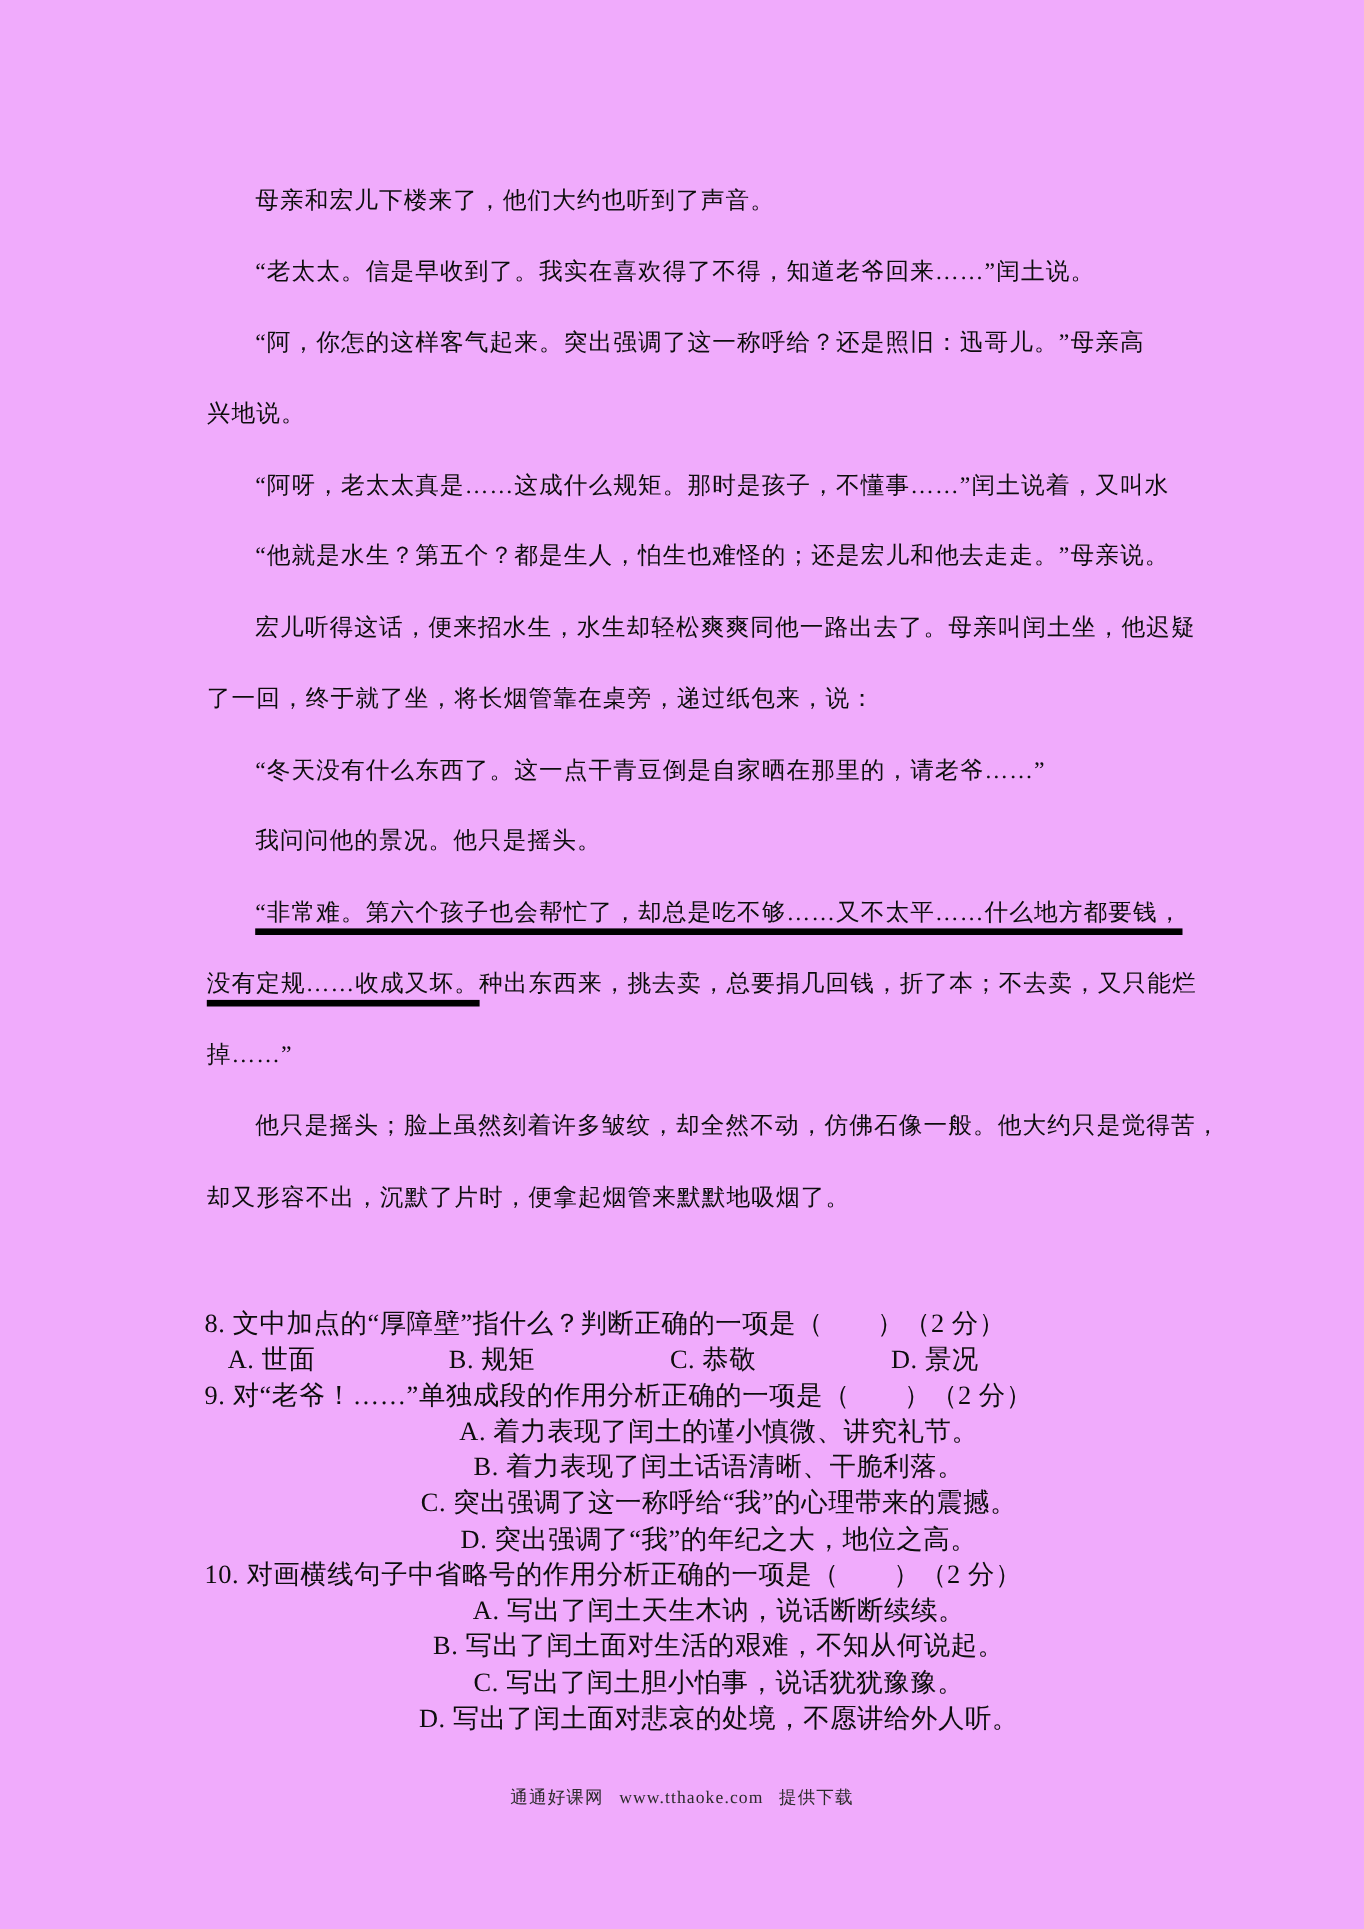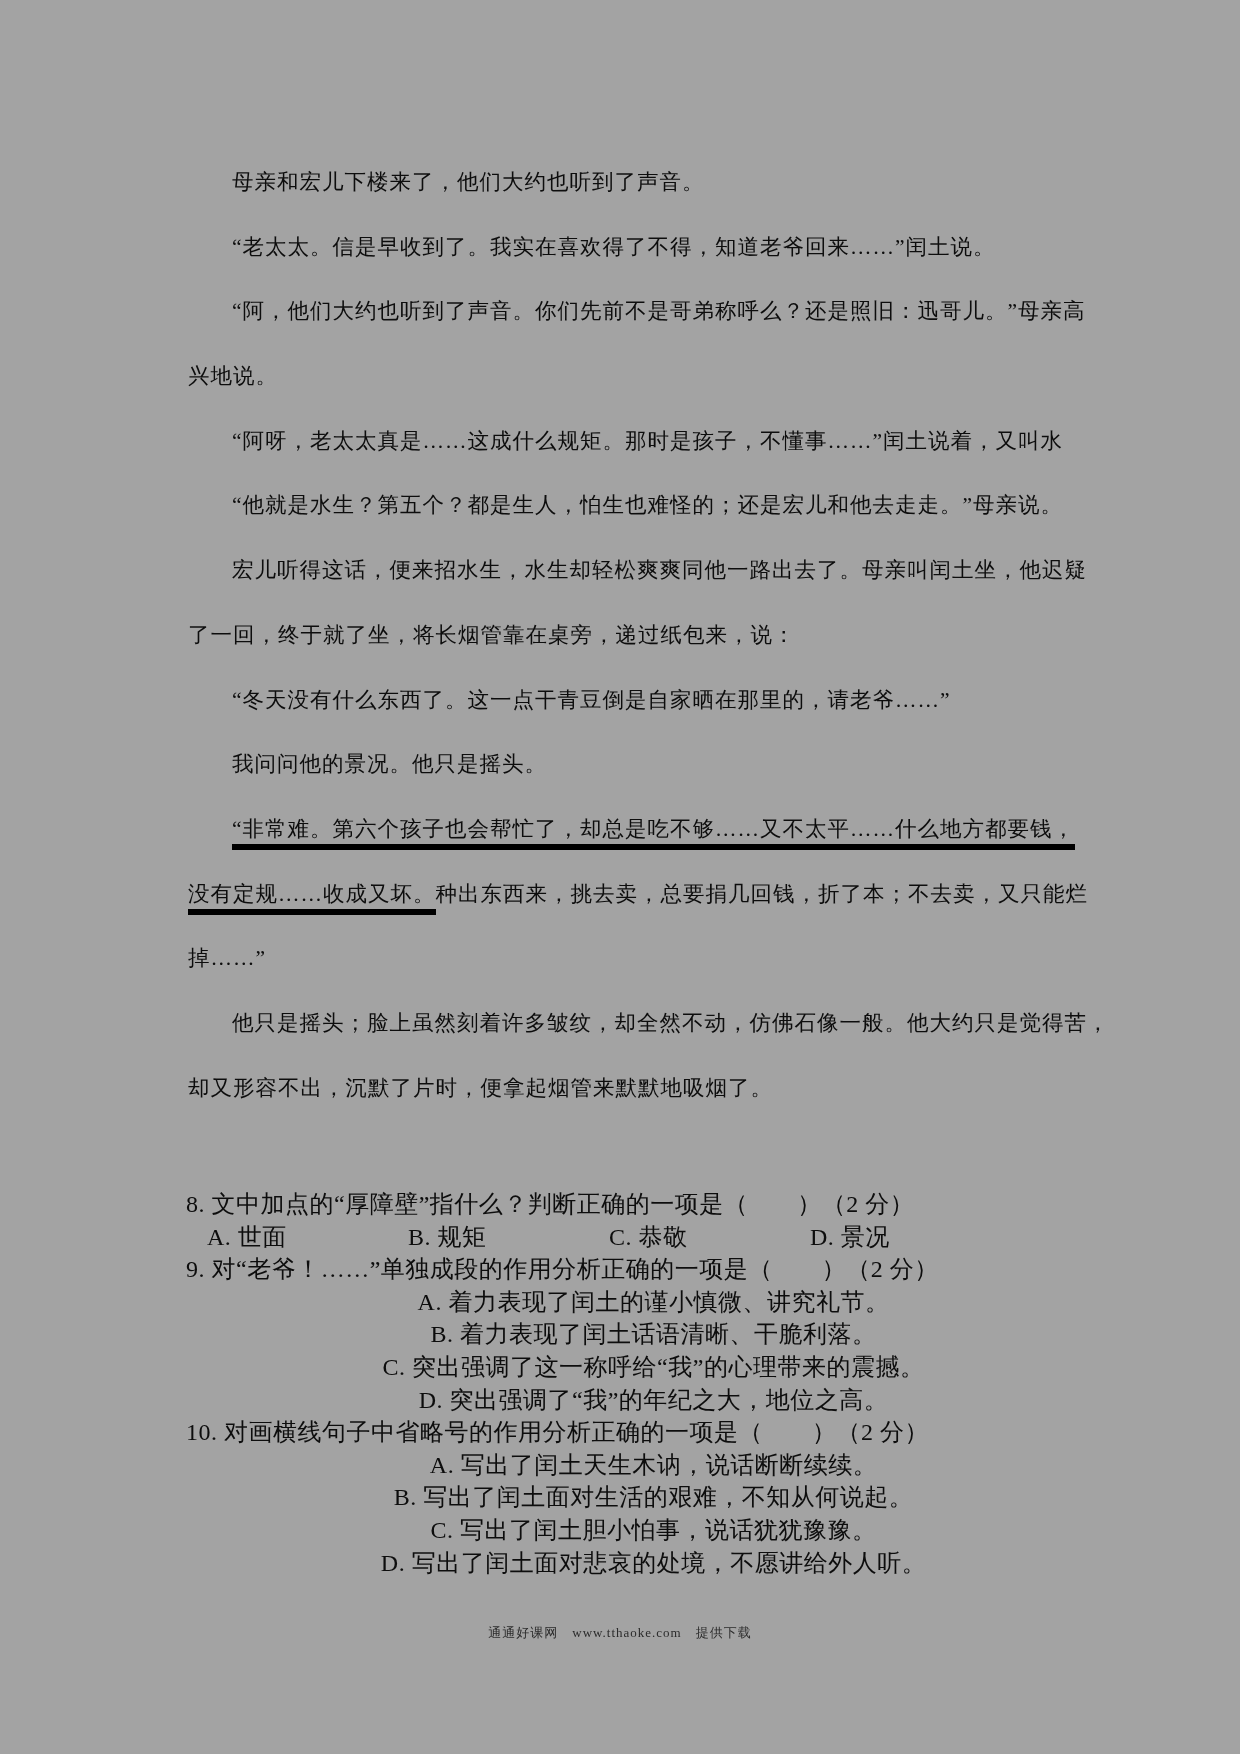--- a/index.html
+++ b/index.html
@@ -4,21 +4,21 @@
 <style>
   html, body {
     margin: 0;
     padding: 0;
     background: #fdfdfd;
   }
   .page {
     position: relative;
     width: 1240px;
     height: 1754px;
-    background: #a3a3a3;
+    background: #f0abfc;
     color: #111;
     font-family: "Liberation Serif", "DejaVu Serif", serif;
     overflow: hidden;
   }
   
   .passage {
     position: absolute;
     left: 188px;
     top: 150px;
     width: 880px;
@@ -57,35 +57,35 @@
     display: inline-block;
     width: 201px;
   }
   
   .footer {
     position: absolute;
     left: 0;
     right: 0;
     top: 1624px;
     text-align: center;
-    font-size: 13px;
+    font-size: 16px;
     letter-spacing: 1px;
     color: #2b2b2b;
   }
   .footer span { margin: 0 7px; }
 </style>
 </head>
 <body>
 
 <div class="page">
 
   <div class="passage">
     <div class="pline indent">母亲和宏儿下楼来了，他们大约也听到了声音。</div>
     <div class="pline indent">“老太太。信是早收到了。我实在喜欢得了不得，知道老爷回来……”闰土说。</div>
-    <div class="pline indent">“阿，他们大约也听到了声音。你们先前不是哥弟称呼么？还是照旧：迅哥儿。”母亲高</div>
+    <div class="pline indent">“阿，你怎的这样客气起来。突出强调了这一称呼给？还是照旧：迅哥儿。”母亲高</div>
     <div class="pline">兴地说。</div>
     <div class="pline indent">“阿呀，老太太真是……这成什么规矩。那时是孩子，不懂事……”闰土说着，又叫水</div>
     <div class="pline indent">“他就是水生？第五个？都是生人，怕生也难怪的；还是宏儿和他去走走。”母亲说。</div>
     <div class="pline indent">宏儿听得这话，便来招水生，水生却轻松爽爽同他一路出去了。母亲叫闰土坐，他迟疑</div>
     <div class="pline">了一回，终于就了坐，将长烟管靠在桌旁，递过纸包来，说：</div>
     <div class="pline indent">“冬天没有什么东西了。这一点干青豆倒是自家晒在那里的，请老爷……”</div>
     <div class="pline indent">我问问他的景况。他只是摇头。</div>
     <div class="pline indent"><span class="ul">“非常难。第六个孩子也会帮忙了，却总是吃不够……又不太平……什么地方都要钱，</span></div>
     <div class="pline"><span class="ul">没有定规……收成又坏。</span><span>种出东西来，挑去卖，总要捐几回钱，折了本；不去卖，又只能烂</span></div>
     <div class="pline">掉……”</div>

